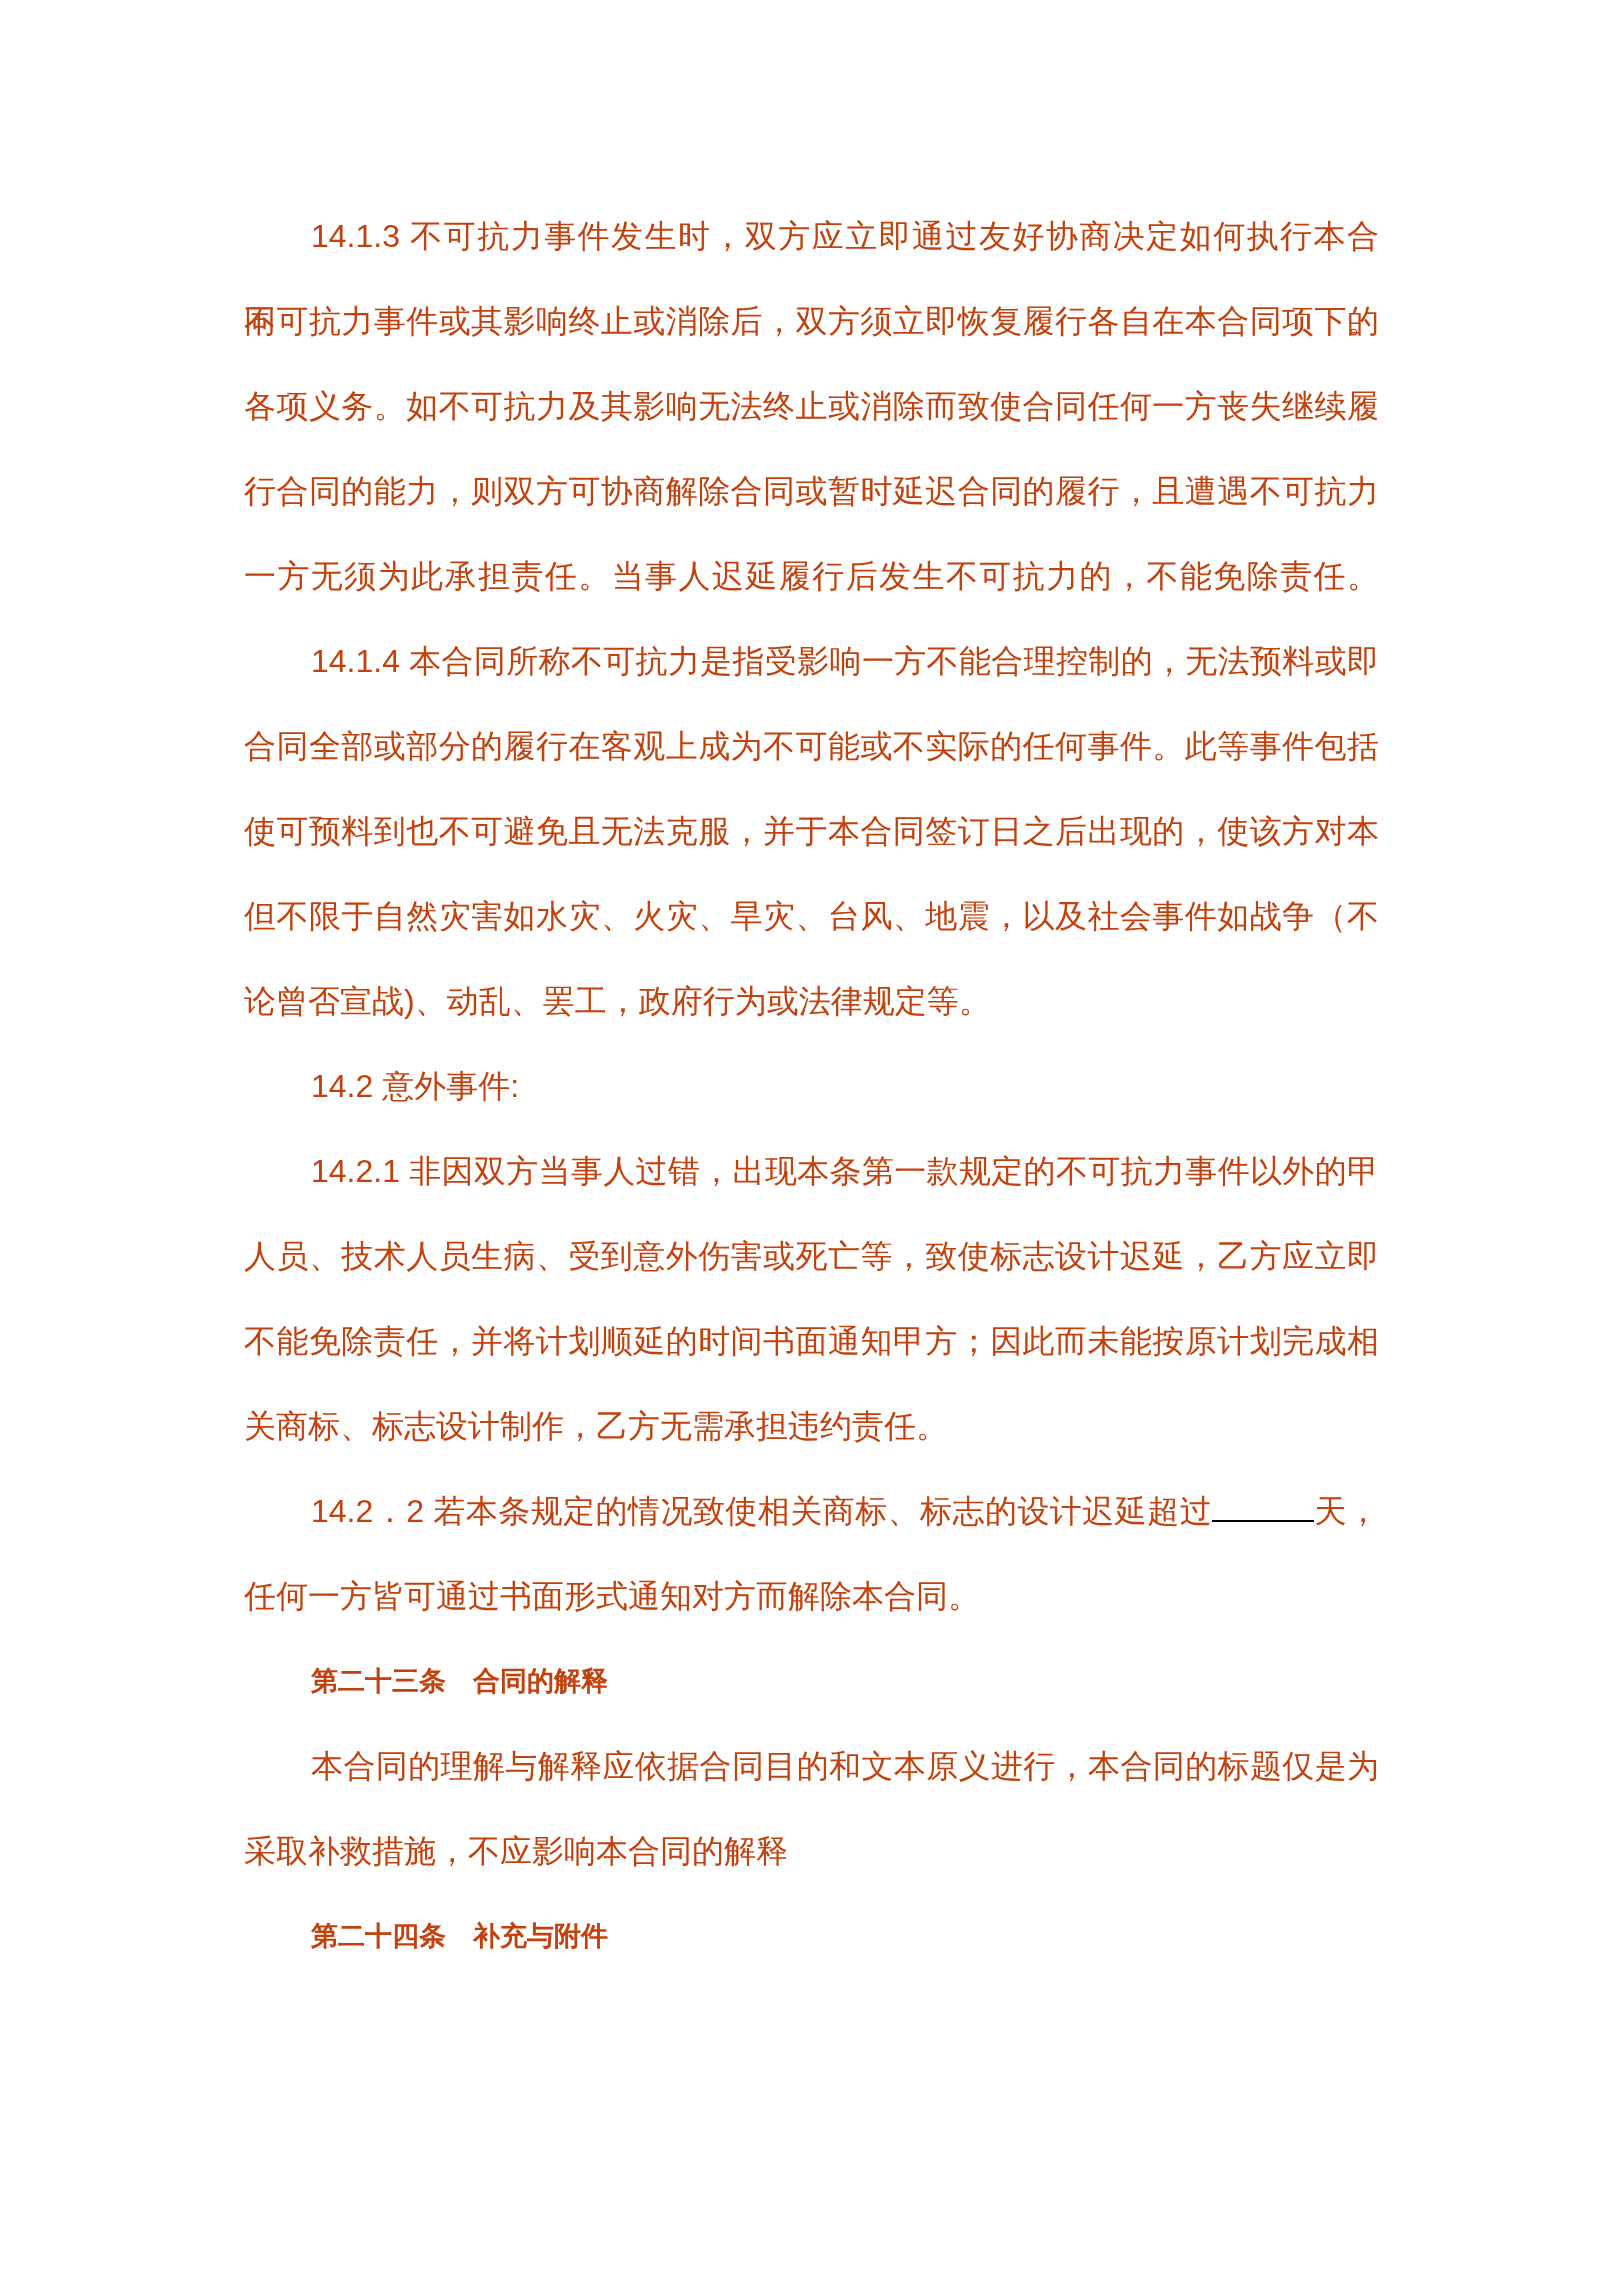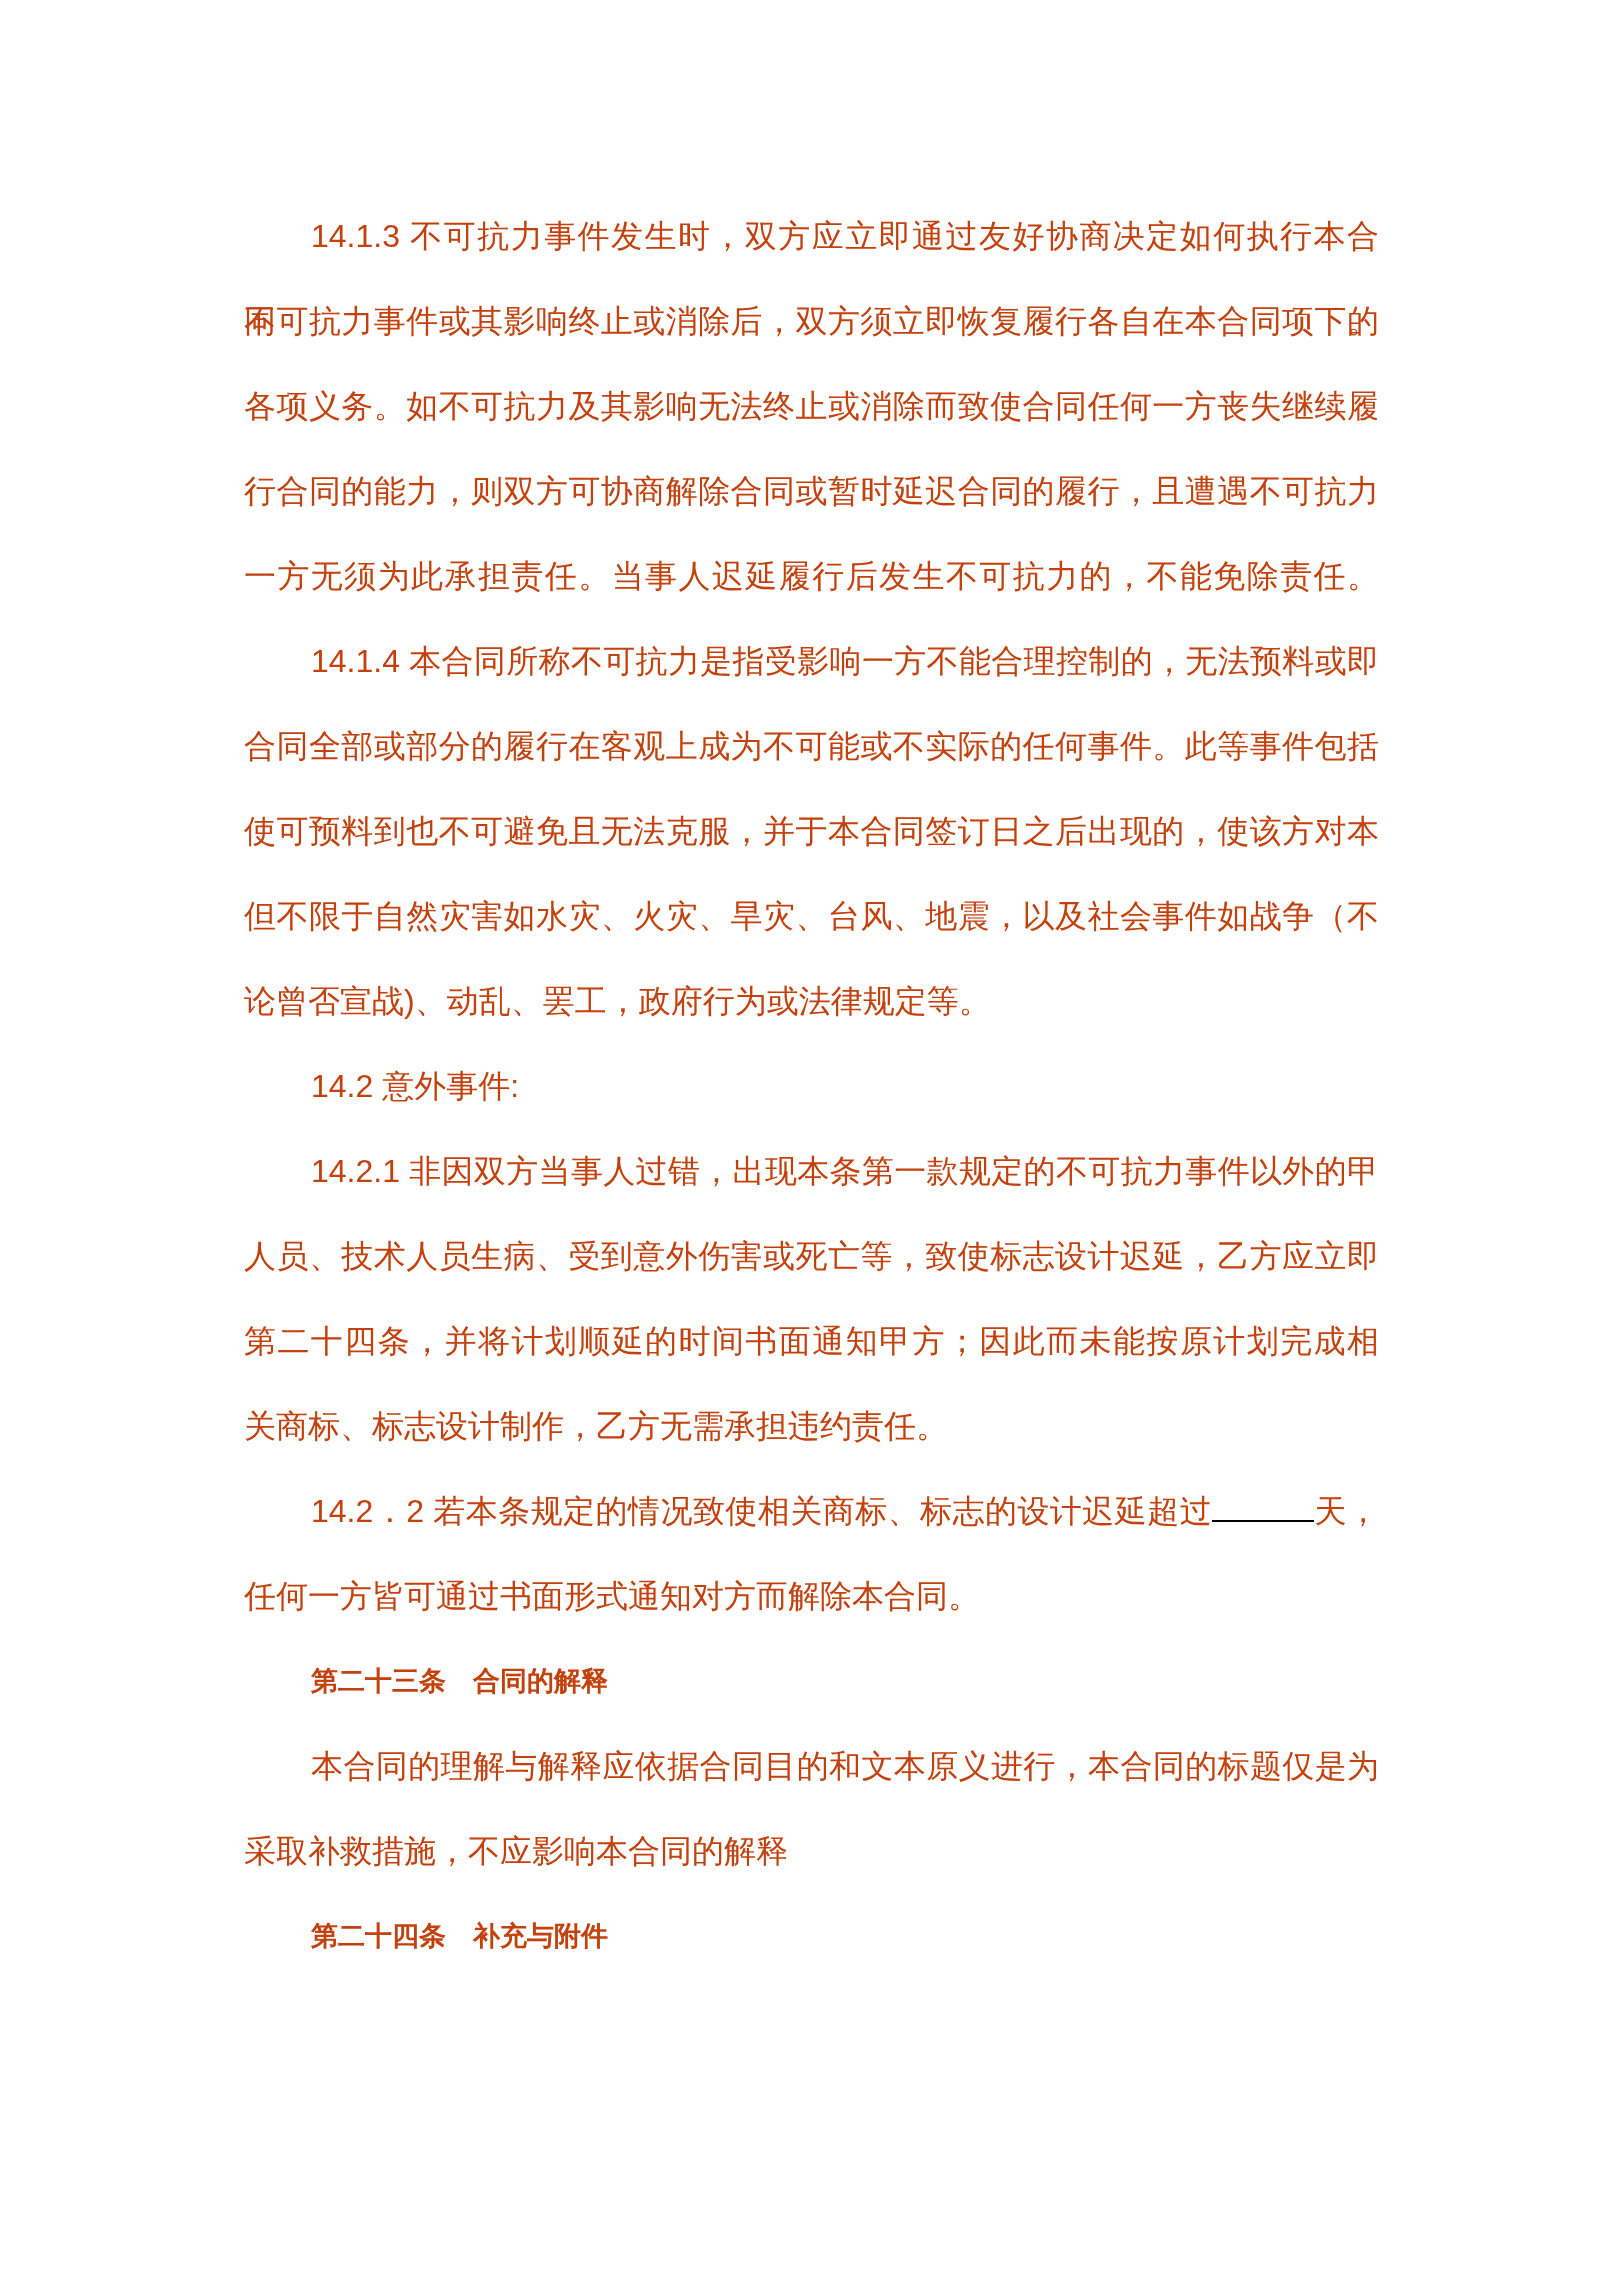--- a/index.html
+++ b/index.html
@@ -53,21 +53,21 @@
     <div class="doc-line justify">行合同的能力，则双方可协商解除合同或暂时延迟合同的履行，且遭遇不可抗力</div>
     <div class="doc-line justify">一方无须为此承担责任。当事人迟延履行后发生不可抗力的，不能免除责任。</div>
     <div class="doc-line indent justify">14.1.4 本合同所称不可抗力是指受影响一方不能合理控制的，无法预料或即</div>
     <div class="doc-line justify">合同全部或部分的履行在客观上成为不可能或不实际的任何事件。此等事件包括</div>
     <div class="doc-line justify">使可预料到也不可避免且无法克服，并于本合同签订日之后出现的，使该方对本</div>
     <div class="doc-line justify">但不限于自然灾害如水灾、火灾、旱灾、台风、地震，以及社会事件如战争（不</div>
     <div class="doc-line">论曾否宣战)、动乱、罢工，政府行为或法律规定等。</div>
     <div class="doc-line indent">14.2 意外事件:</div>
     <div class="doc-line indent justify">14.2.1 非因双方当事人过错，出现本条第一款规定的不可抗力事件以外的甲</div>
     <div class="doc-line justify">人员、技术人员生病、受到意外伤害或死亡等，致使标志设计迟延，乙方应立即</div>
-    <div class="doc-line justify">第二十四条，并将计划顺延的时间书面通知甲方；因此而未能按原计划完成相</div>
+    <div class="doc-line justify">不能免除责任，并将计划顺延的时间书面通知甲方；因此而未能按原计划完成相</div>
     <div class="doc-line">关商标、标志设计制作，乙方无需承担违约责任。</div>
     <div class="doc-line indent justify"><span>14.2．2 若本条规定的情况致使相关商标、标志的设计迟延超过</span><span class="blank-underline"></span><span>天，</span></div>
     <div class="doc-line">任何一方皆可通过书面形式通知对方而解除本合同。</div>
     <div class="doc-line indent bold">第二十三条　合同的解释</div>
     <div class="doc-line indent justify">本合同的理解与解释应依据合同目的和文本原义进行，本合同的标题仅是为</div>
     <div class="doc-line">采取补救措施，不应影响本合同的解释</div>
     <div class="doc-line indent bold">第二十四条　补充与附件</div>
   </main>
 
 

